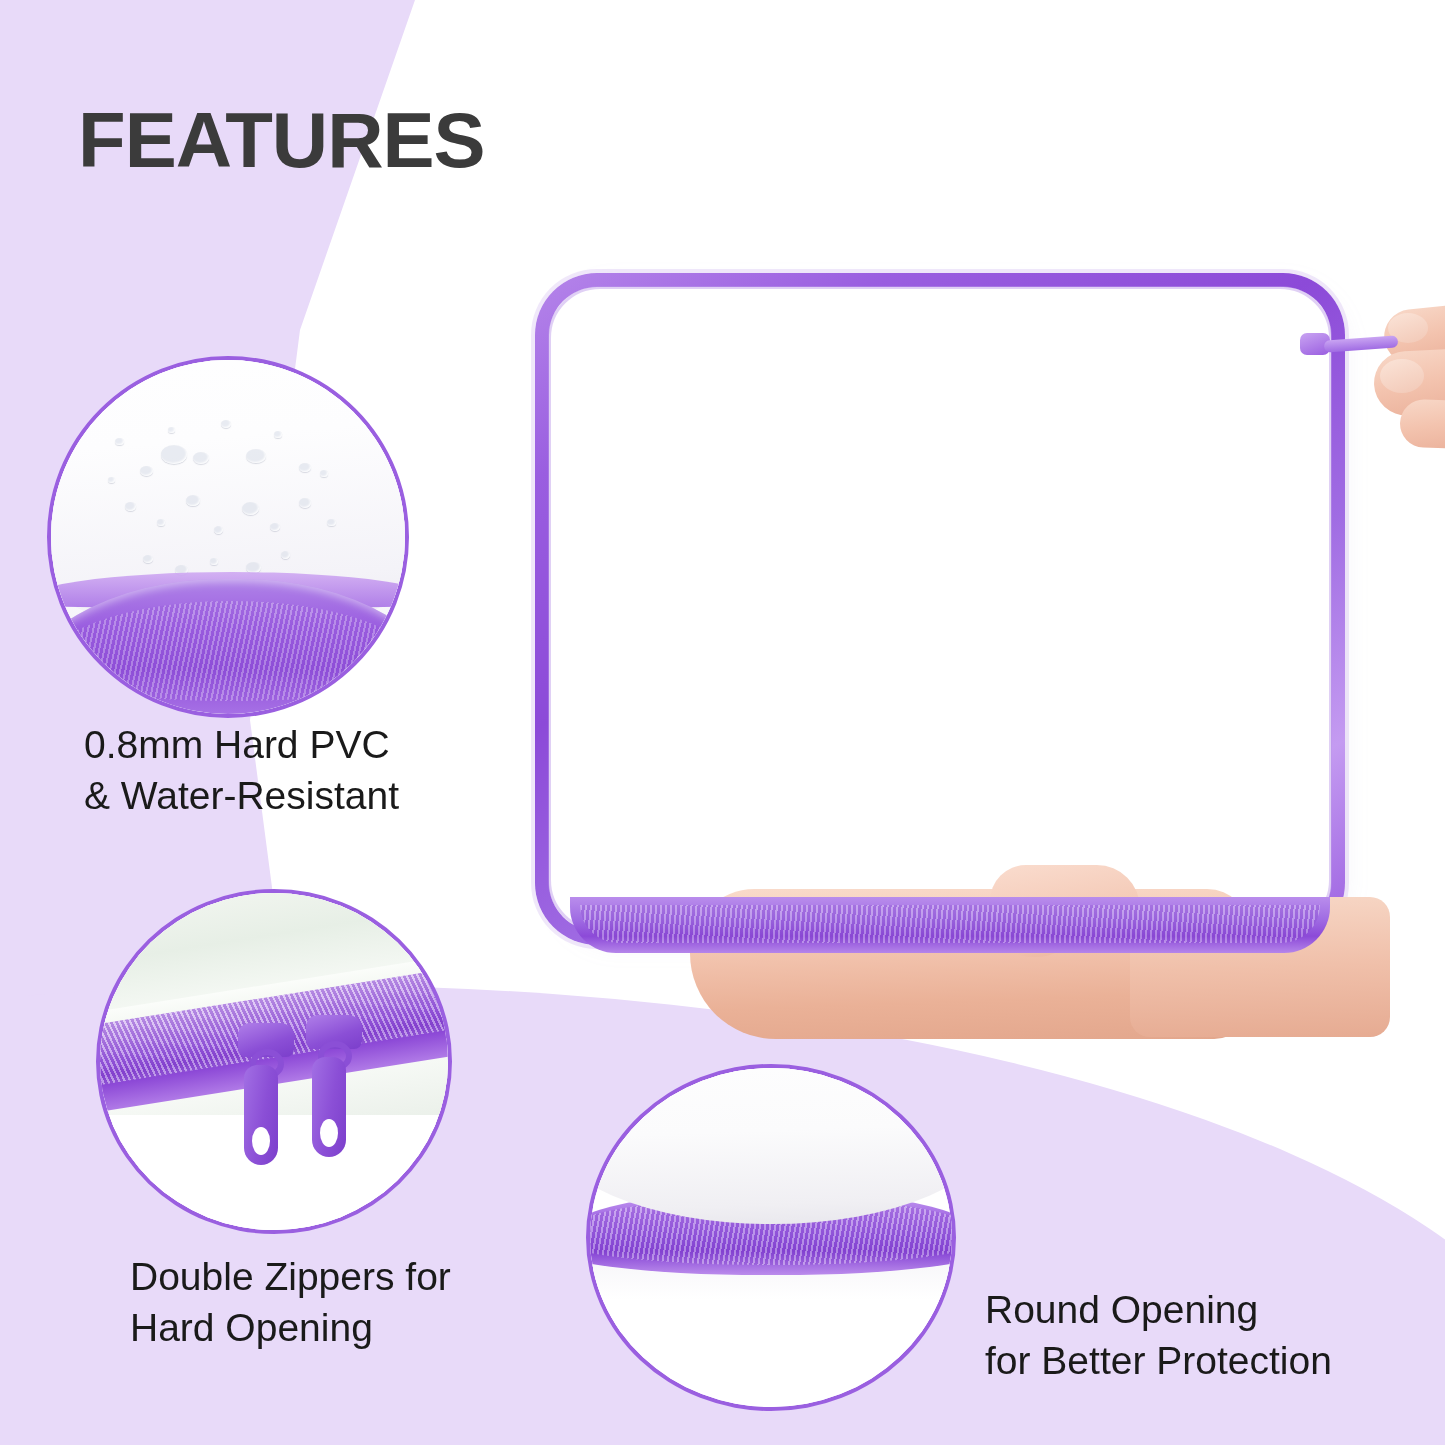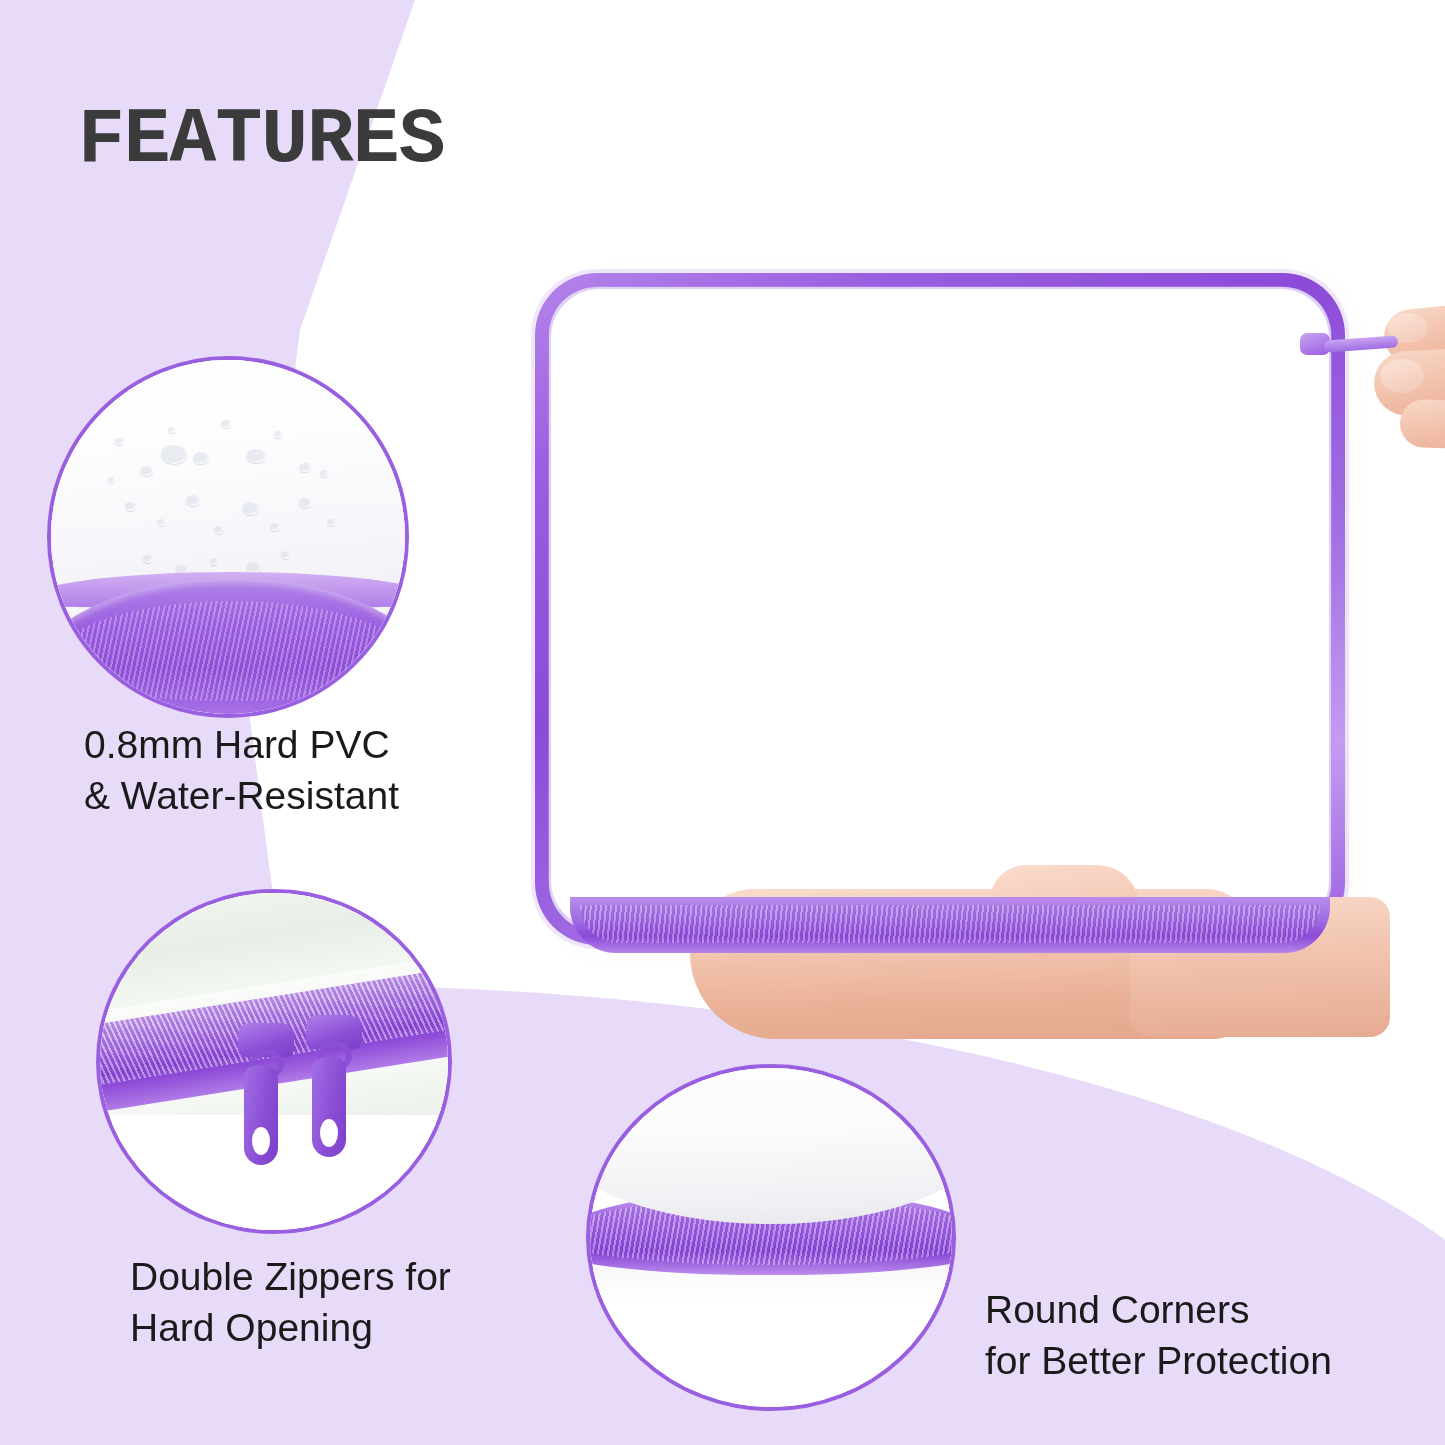--- a/index.html
+++ b/index.html
@@ -95,21 +95,21 @@
     display: flex;
     align-items: center;
     padding-left: 14px;
   }
   .heading-rest span {
     color: #3b3b3b;
     font-size: 78px;
     font-weight: 700;
     letter-spacing: -1px;
     line-height: 1;
-    font-family: Liberation Mono, monospace;
+    font-family: Liberation Sans, sans-serif;
   }
 
   
   .feature {
     position: absolute;
     z-index: 30;
   }
   .circle {
     position: absolute;
     border-radius: 50%;
@@ -526,21 +526,21 @@
 Hard Opening</div>
   </div>
 
   <div class="feature">
     <div class="circle" id="circle3">
       <div class="c3-white"></div>
       <div class="c3-base"></div>
       <div class="c3-zip"></div>
       <div class="c3-lid"></div>
     </div>
-    <div class="caption" style="left:985px;top:1285px;width:430px;">Round Corners
+    <div class="caption" style="left:985px;top:1285px;width:430px;">Round Opening
 for Better Protection</div>
   </div>
 
   <div id="product">
 
     <div class="hand-bottom">
       <div class="palm"></div>
       <div class="thumb"></div>
       <div class="wrist"></div>
       <div class="knuckle" style="left:230px;top:52px;width:74px;height:44px;"></div>

